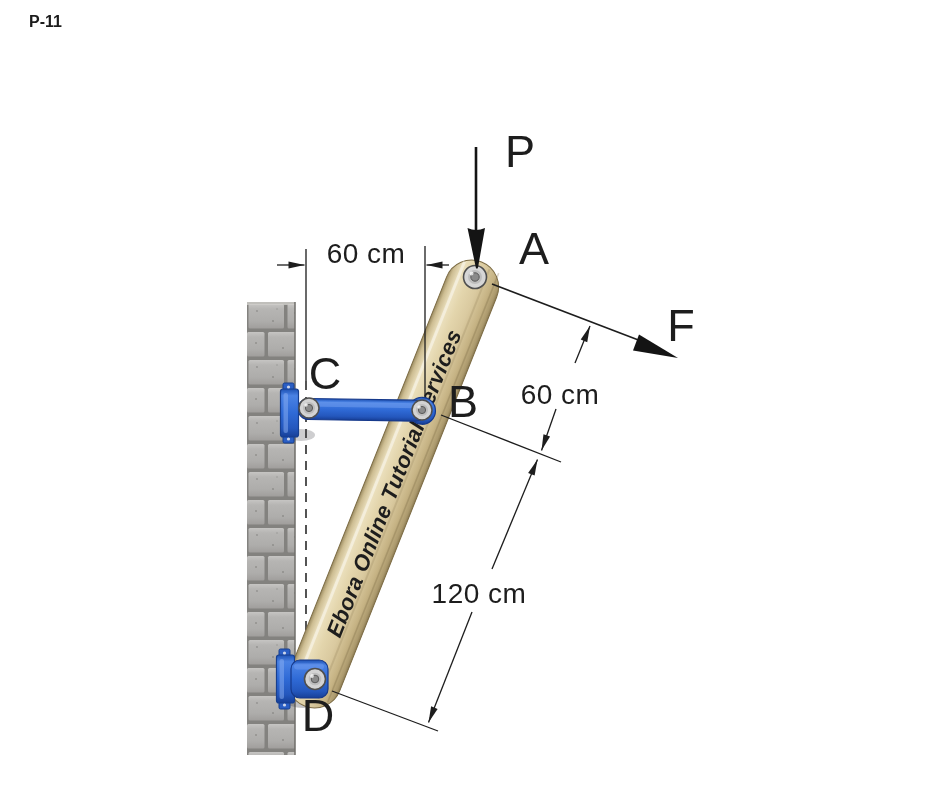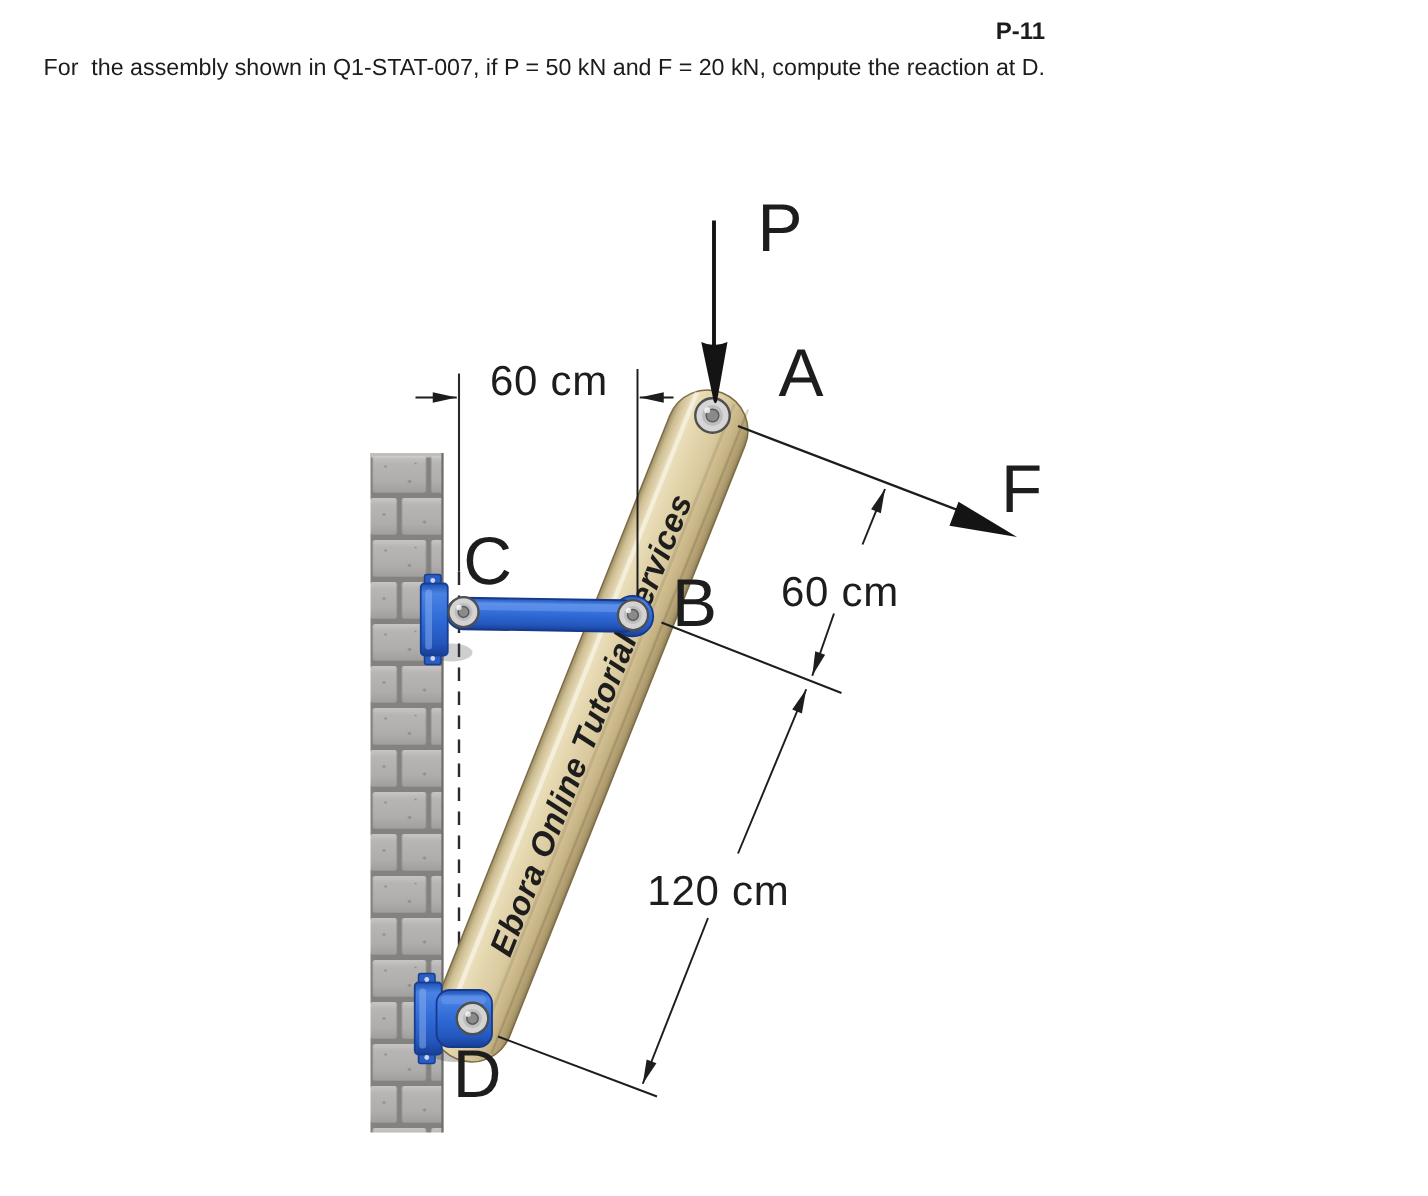--- a/index.html
+++ b/index.html
@@ -1,30 +1,29 @@
 <!DOCTYPE html>
 <html><head>
 <meta charset="utf-8">
 <style>
   html,body{margin:0;padding:0;background:#ffffff;}
   body{width:952px;height:797px;position:relative;font-family:"Liberation Sans",sans-serif;overflow:hidden;}
   .header{position:absolute;left:29px;top:12px;color:#1c1c1c;}
-  .problem-id{font-size:16px;font-weight:bold;line-height:20px;white-space:pre;text-align:right;}
+  .problem-id{font-size:16px;font-weight:bold;line-height:20px;white-space:pre;}
   .problem-text{font-size:15.5px;line-height:22px;margin-top:3px;white-space:pre;}
   svg{position:absolute;left:0;top:0;}
   text{font-family:"Liberation Sans",sans-serif;fill:#1d1d1d;}
   .pt-label{font-size:45px;}
   .dim-label{font-size:28px;letter-spacing:0.5px;}
 </style>
 </head>
 <body>
 
 <div class="header">
   <div class="problem-id">P-11</div>
-  <div class="problem-text">For  the assembly shown in Q1-STAT-007, if P = 50 kN and F = 20 kN, compute the reaction at D.</div>
 </div>
 
 <svg width="952" height="797" viewBox="0 0 952 797">
   <defs>
     <linearGradient id="brickGrad" x1="0" y1="0" x2="0" y2="1">
       <stop offset="0" stop-color="#c6c5c3"></stop>
       <stop offset="0.2" stop-color="#b6b5b3"></stop>
       <stop offset="0.7" stop-color="#aeadab"></stop>
       <stop offset="1" stop-color="#a09e9c"></stop>
     </linearGradient>

